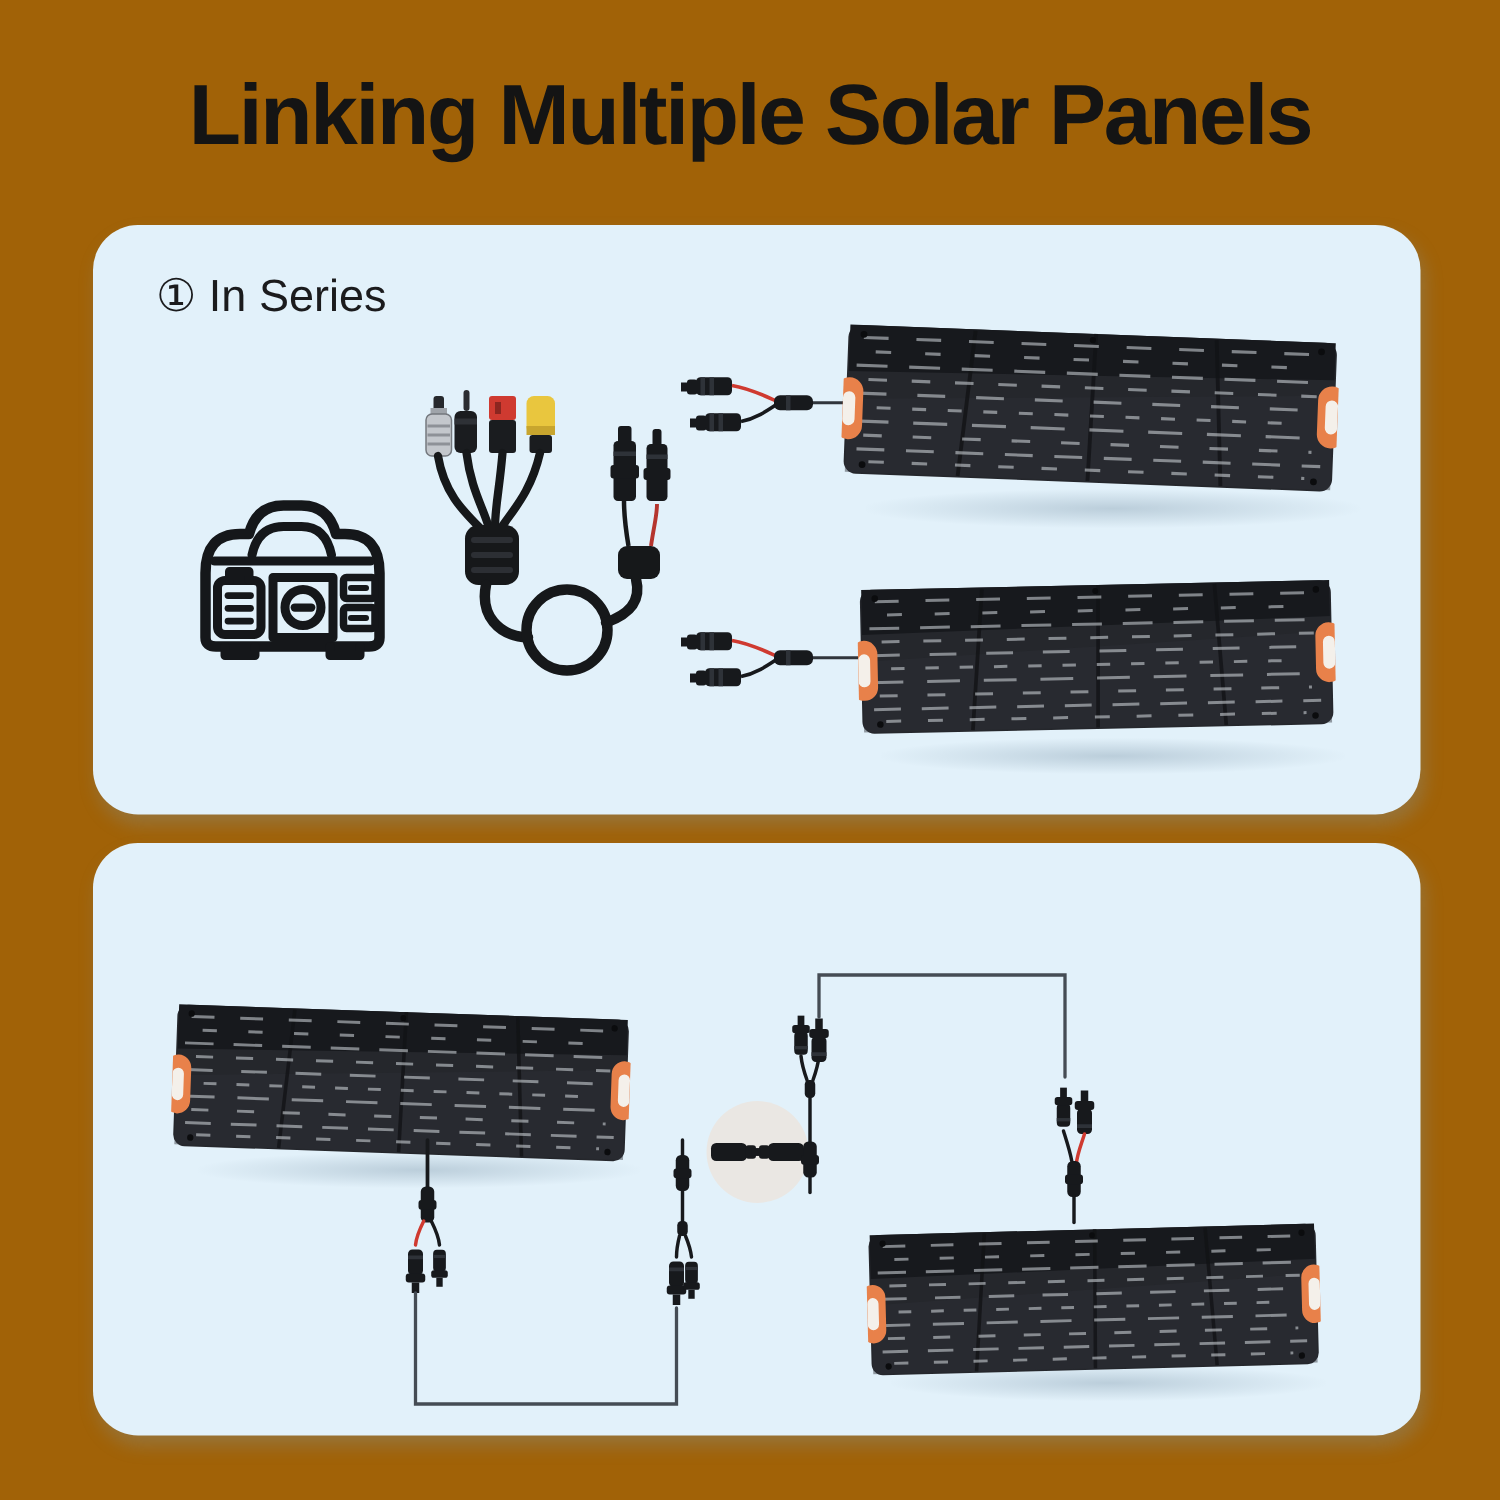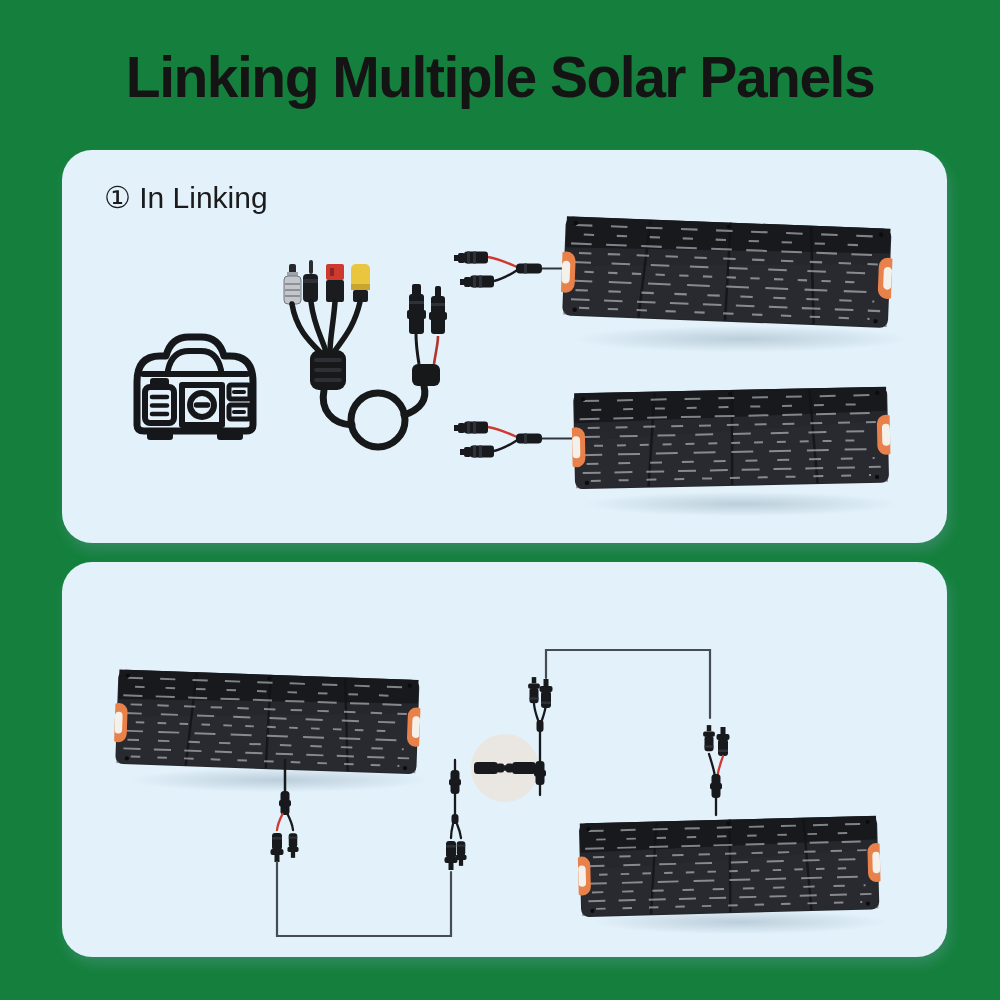--- a/index.html
+++ b/index.html
@@ -1,18 +1,18 @@
 <!DOCTYPE html>
 <html><head>
 <meta charset="utf-8">
 <style>
   html,body{margin:0;padding:0;background:#fff;}
   body{width:1000px;height:1000px;position:relative;overflow:hidden;
        font-family:"Liberation Sans",sans-serif;}
-  .poster{position:absolute;inset:0;background:#15803d;}
+  .poster{position:absolute;inset:0;background:#a16207;}
   .title{position:absolute;left:0;right:0;top:44px;margin:0;text-align:center;
          font-size:57px;font-weight:800;letter-spacing:-1.5px;color:#141414;}
   .card{position:absolute;left:62px;width:885px;background:#e2f1fa;border-radius:30px;
         box-shadow:3px 7px 12px rgba(125,160,185,.28);}
   #card-series{top:150px;height:393px;}
   #card-parallel{top:562px;height:395px;}
   .section-label{position:absolute;left:42px;top:30px;font-size:30px;font-weight:400;
                  color:#1b1b1d;font-family:"Liberation Sans","DejaVu Sans",sans-serif;}
   .abs{position:absolute;}
   .panel-shadow{position:absolute;z-index:1;
@@ -95,21 +95,21 @@
       <path d="M88,22.5 H118" stroke="#30353b" stroke-width="2" fill="none"></path>
     </g>
   </defs>
 </svg>
 
 <div class="poster">
 
   <h1 class="title">Linking Multiple Solar Panels</h1>
 
   <section class="card" id="card-series">
-    <div class="section-label">① In Linking</div>
+    <div class="section-label">① In Series</div>
 
     <svg class="abs" style="left:64px;top:176px" width="138" height="118" viewBox="0 0 138 118">
       <g fill="none" stroke="#15171a" stroke-linejoin="round" stroke-linecap="round">
         <path stroke-width="7" d="M11,99 L11,56 Q11,30 34,30 L40,30 Q45,11 63,11 L75,11 Q93,11 98,30 L104,30 Q127,30 127,56 L127,99 Q127,105 120,105 L18,105 Q11,105 11,99 Z"></path>
         <path stroke-width="6" d="M42,44 Q46,25 63,25 L75,25 Q91,25 95,44"></path>
         <line stroke-width="6" x1="17" y1="48" x2="121" y2="48"></line>
         <rect stroke-width="6" x="19" y="61" width="29" height="36" rx="5"></rect>
         <path stroke-width="6" d="M27,61 V55 H40 V61"></path>
         <line stroke-width="4.5" x1="26" y1="71" x2="41" y2="71"></line>
         <line stroke-width="4.5" x1="26" y1="79.5" x2="41" y2="79.5"></line>

